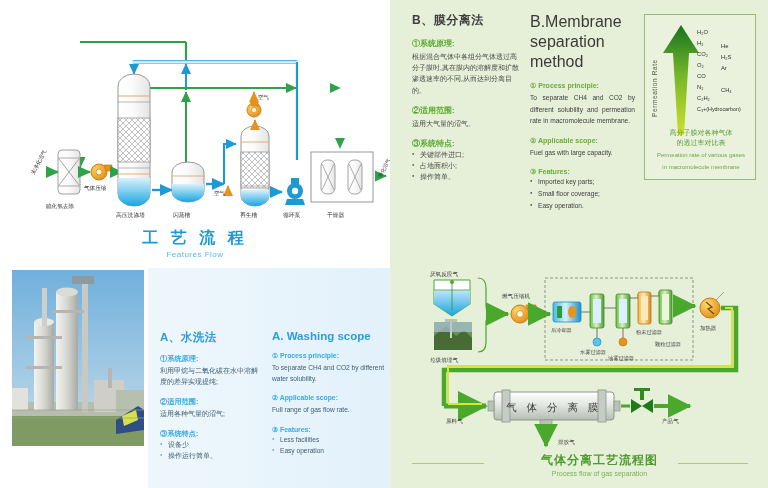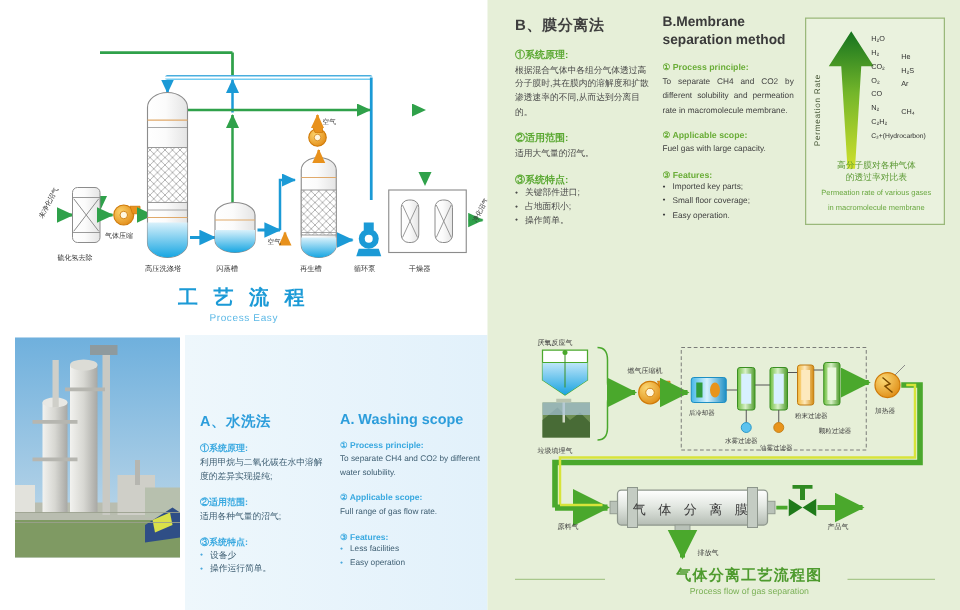--- a/index.html
+++ b/index.html
@@ -39,21 +39,21 @@
   .bul-en { font-size: 6.6px; color: #3e5e72; line-height: 1.75; padding-left: 8px; position: relative; }
   .bul-en::before { content: "\25CF"; position: absolute; left: 0; top: 0; font-size: 4px; color: #4aa8dd; line-height: 2.5; }
 
   
   .right-pane { position: absolute; left: 390px; top: 0; width: 452px; height: 488px;
                 background: #e6efd8; }
 
   .mem-cn { position: absolute; left: 22px; top: 12px; width: 110px; }
   .mem-en { position: absolute; left: 140px; top: 12px; width: 105px; }
   .mem-h-cn { font-size: 12px; font-weight: bold; color: #3f3f3f; letter-spacing: .5px; }
-  .mem-h-en { font-size: 11px; font-weight: bold; color: #3a3a3a; line-height: 1.25; }
+  .mem-h-en { font-size: 16px; font-weight: normal; color: #3a3a3a; line-height: 1.25; }
   .msub-cn { font-size: 8px; font-weight: bold; color: #5aa832; margin-top: 9px; }
   .msub-en { font-size: 7px; font-weight: bold; color: #6aad38; margin-top: 10px; }
   .mbody-cn { font-size: 7px; color: #4a4a4a; line-height: 1.6; margin-top: 2px; }
   .mbody-en { font-size: 6.6px; color: #3f3f3f; line-height: 1.75; margin-top: 2px; text-align: justify; }
   .mbul { font-size: 7px; color: #4a4a4a; line-height: 1.6; padding-left: 8px; position: relative; }
   .mbul::before { content: "\25CF"; position: absolute; left: 0; top: 0; font-size: 4px; color: #4a4a4a; line-height: 2.4; }
   .mbul-en { font-size: 6.6px; color: #3f3f3f; line-height: 1.8; padding-left: 8px; position: relative; }
   .mbul-en::before { content: "\25CF"; position: absolute; left: 0; top: 0; font-size: 4px; color: #3f3f3f; line-height: 2.6; }
 
   .perm-box { position: absolute; left: 254px; top: 14px; width: 112px; height: 166px;
@@ -233,21 +233,21 @@
         <path d="M349,164 L361,190 M361,164 L349,190" stroke="#8c8c8c" stroke-width="0.7"></path>
       </g>
       <text x="327" y="217" font-size="5.8" fill="#333">干燥器</text>
 
       <path d="M375,176 L386,176" stroke="#2fa14a" stroke-width="2.2" fill="none" marker-end="url(#agr)"></path>
       <text x="381" y="178" font-size="5.2" fill="#333" transform="rotate(-62 381 178)">净化沼气</text>
     </svg>
 
     <div class="flow-title">
       <div class="cn">工 艺 流 程</div>
-      <div class="en">Process Easy</div>
+      <div class="en">Features Flow</div>
     </div>
 
     <div class="blue-band"></div>
 
     <div class="photo">
       <svg width="132" height="176" viewBox="0 0 132 176">
         <defs>
           <linearGradient id="sky" x1="0" y1="0" x2="0" y2="1">
             <stop offset="0" stop-color="#6fb0dd"></stop>
               <stop offset="1" stop-color="#c7dcea"></stop>

